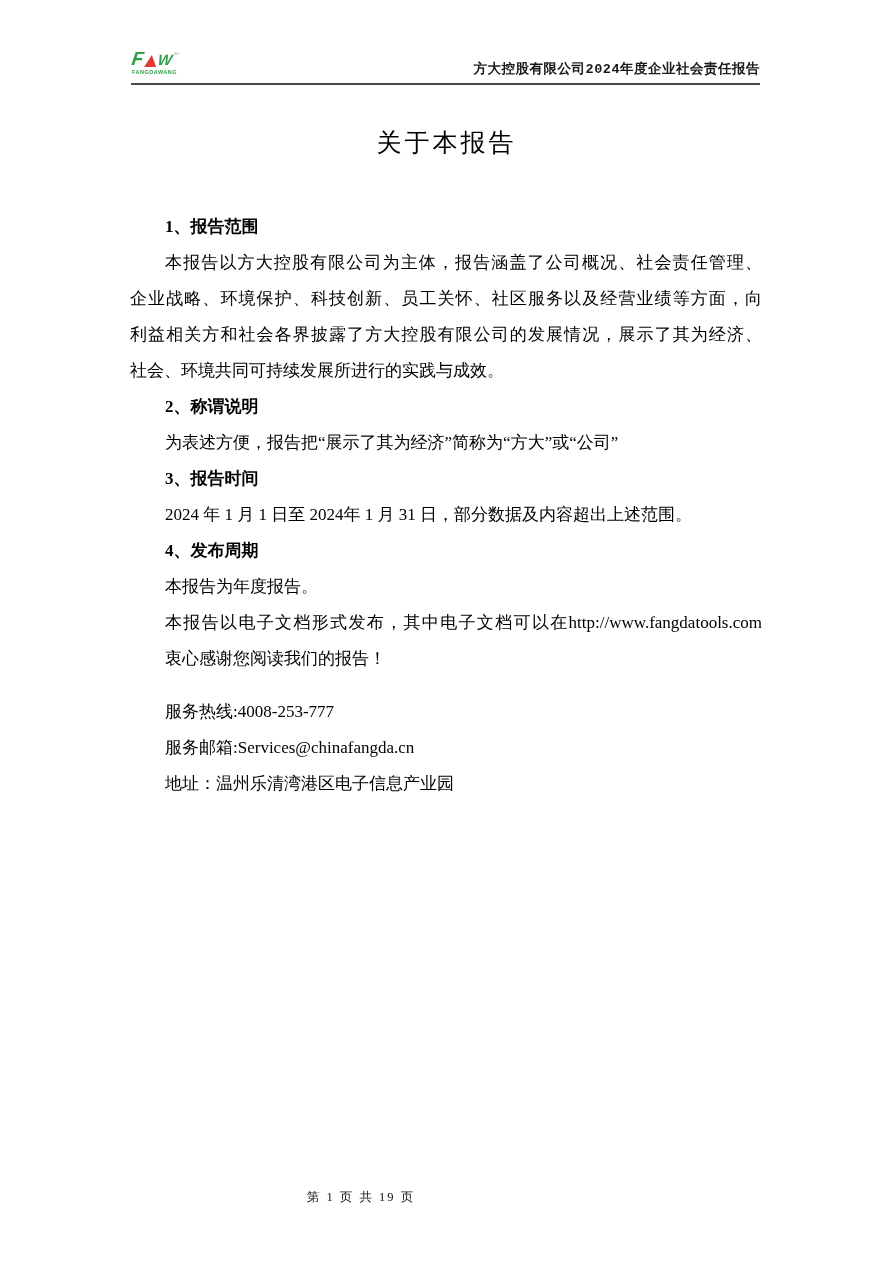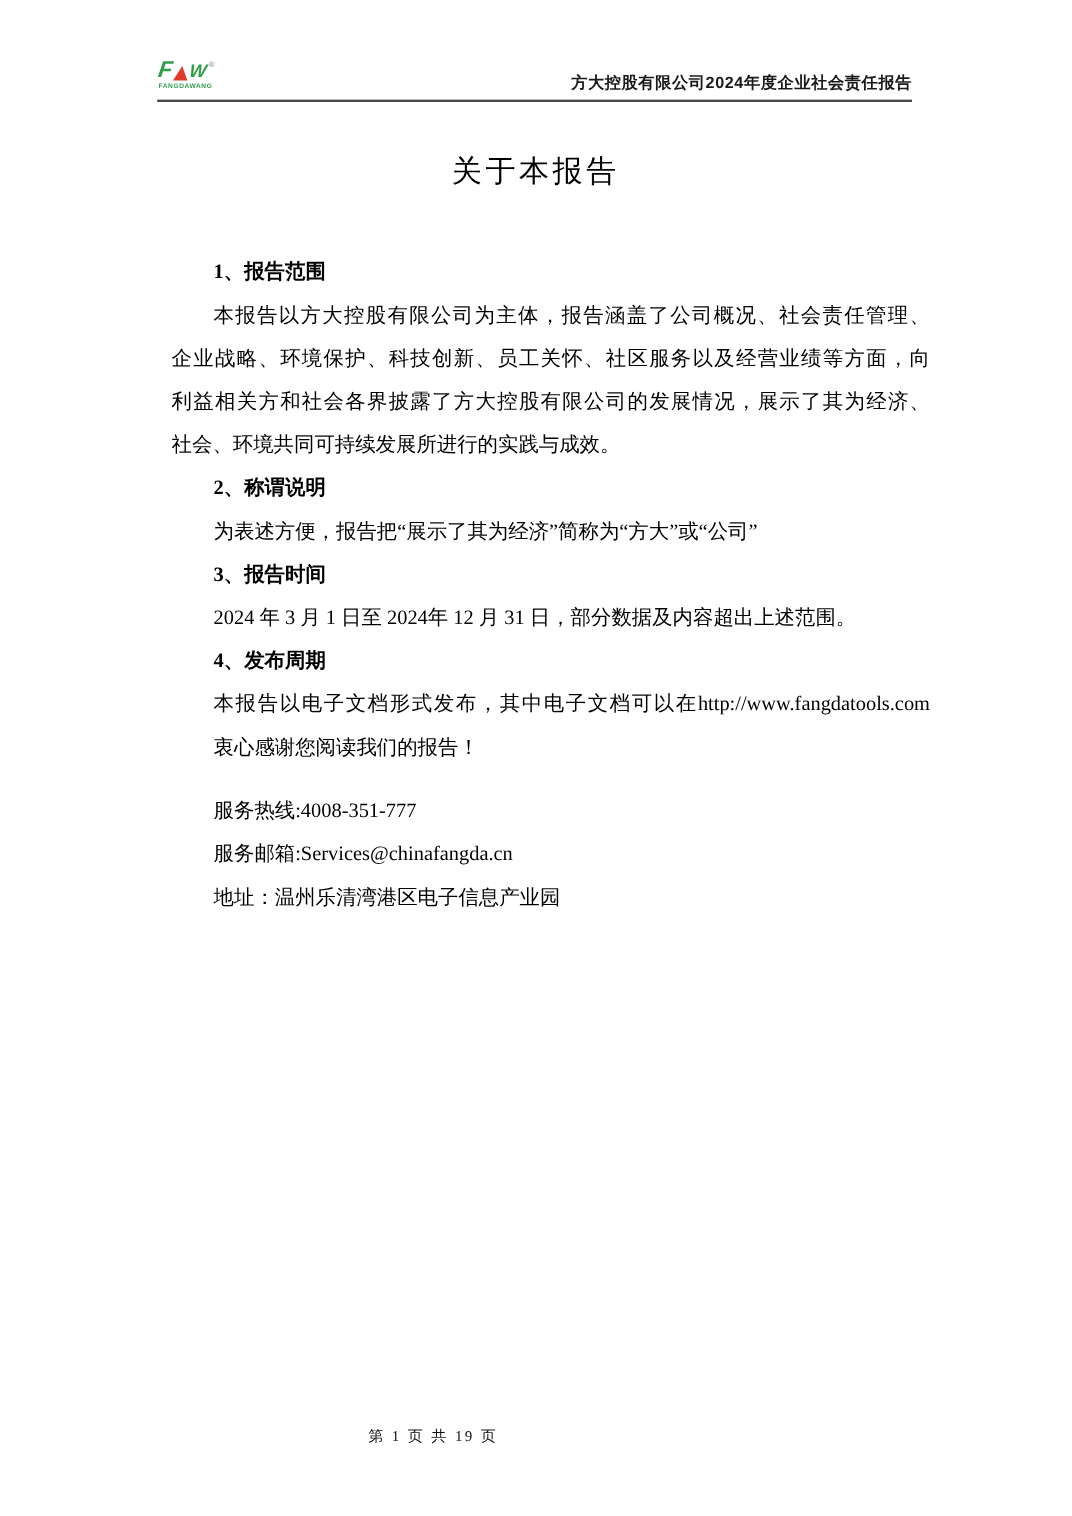--- a/index.html
+++ b/index.html
@@ -26,33 +26,33 @@
     font-style:italic; font-weight:900; font-size:15px; line-height:1;
     color:#2f9e49; transform:skewX(-8deg); display:inline-block; margin:0 0 1px 1px;
   }
   .logo-reg { font-size:7px; color:#8a8a8a; align-self:flex-start; margin-left:2px; font-style:normal; }
   .logo-sub {
     font-family:"Liberation Sans","DejaVu Sans",sans-serif; font-weight:700;
     font-size:5.5px; letter-spacing:0.5px; color:#2f9e49; margin-top:1px;
   }
   .header-title {
     position:absolute; top:60px; left:131px; width:629px; text-align:right;
-    font-family:Liberation Sans, sans-serif;
+    font-family:Liberation Mono, monospace;
     font-weight:bold; font-size:13.5px; color:#1a1a1a; letter-spacing:0.5px;
   }
   .header-rule {
     position:absolute; left:131px; top:83px; width:629px; height:2px; background:#4a4a4a;
   }
   
   .doc-title {
     position:absolute; top:126px; left:0; width:893px; text-align:center;
     font-size:25px; font-weight:normal; letter-spacing:3px;
   }
   
-  .content { position:absolute; left:143px; top:209px; width:632px; font-size:17px; }
+  .content { position:absolute; left:130px; top:209px; width:632px; font-size:17px; }
   .line { height:36px; line-height:36px; white-space:nowrap; overflow:hidden; }
   .h  { font-weight:bold; padding-left:35px; }
   .pi { text-indent:35px; }
   .j  { white-space:normal; text-align:justify; text-align-last:justify; }
   .spacer { height:17px; }
   
   .footer {
     position:absolute; top:1189px; left:0; width:722px; text-align:center;
     font-size:12.5px; letter-spacing:2px; color:#111;
   }
@@ -78,25 +78,26 @@
 
   <div class="content">
     <div class="line h">1、报告范围</div>
     <div class="line pi j">本报告以方大控股有限公司为主体，报告涵盖了公司概况、社会责任管理、</div>
     <div class="line j">企业战略、环境保护、科技创新、员工关怀、社区服务以及经营业绩等方面，向</div>
     <div class="line j">利益相关方和社会各界披露了方大控股有限公司的发展情况，展示了其为经济、</div>
     <div class="line">社会、环境共同可持续发展所进行的实践与成效。</div>
     <div class="line h">2、称谓说明</div>
     <div class="line pi">为表述方便，报告把“展示了其为经济”简称为“方大”或“公司”</div>
     <div class="line h">3、报告时间</div>
-    <div class="line pi">2024 年 3 月 1 日至 2024年 12 月 31 日，部分数据及内容超出上述范围。</div>
+    <div class="line pi">2024 年 1 月 1 日至 2024年 1 月 31 日，部分数据及内容超出上述范围。</div>
     <div class="line h">4、发布周期</div>
+    <div class="line pi">本报告为年度报告。</div>
     <div class="line pi j">本报告以电子文档形式发布，其中电子文档可以在http://www.fangdatools.com</div>
     <div class="line pi">衷心感谢您阅读我们的报告！</div>
     <div class="spacer"></div>
-    <div class="line pi">服务热线:4008-351-777</div>
+    <div class="line pi">服务热线:4008-253-777</div>
     <div class="line pi">服务邮箱:Services@chinafangda.cn</div>
     <div class="line pi">地址：温州乐清湾港区电子信息产业园</div>
   </div>
 
   <div class="footer">第 1 页 共 19 页</div>
 
 </div>
 
 </body></html>

